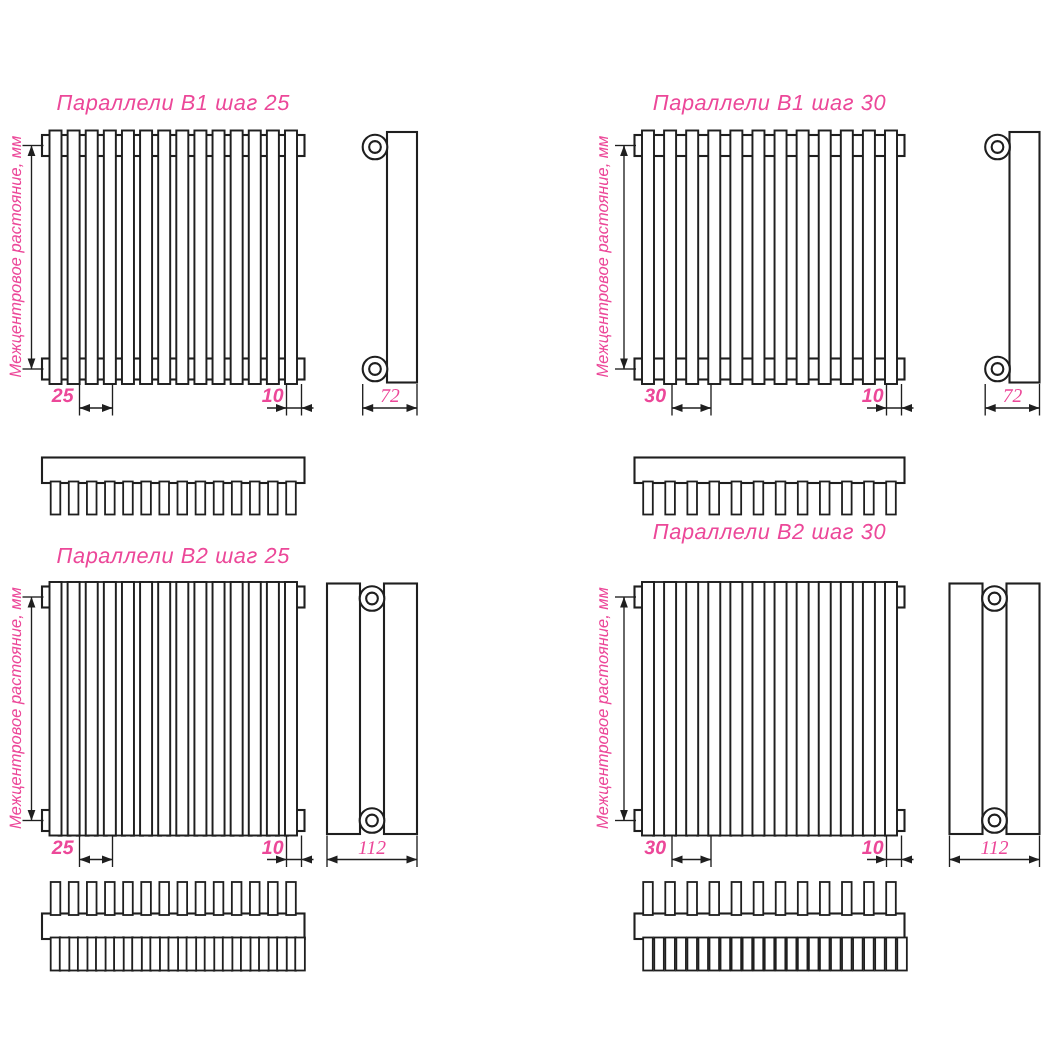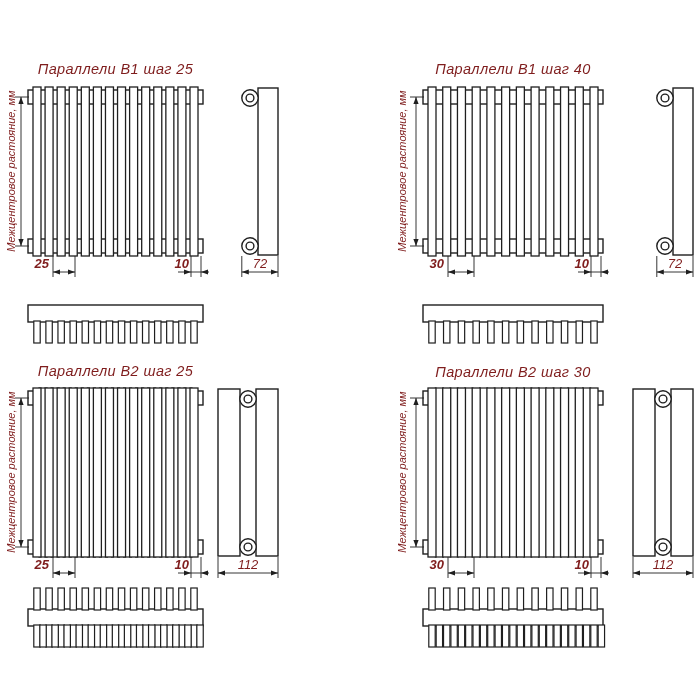--- a/index.html
+++ b/index.html
@@ -1,32 +1,32 @@
 <!DOCTYPE html>
 <html><head>
 <meta charset="utf-8">
 <style>
   html,body{margin:0;padding:0;background:#ffffff;}
   #stage{position:relative;width:700px;height:700px;background:#ffffff;overflow:hidden;
-         font-family:"Liberation Sans",sans-serif;color:#7f1d1d;}
+         font-family:"Liberation Sans",sans-serif;color:#ec4899;}
   .title{position:absolute;height:18px;text-align:center;
          font:italic 14.5px/18px "Liberation Sans",sans-serif;letter-spacing:.4px;white-space:nowrap;}
   .t0{left:28px;top:60px;width:175px;}
   .t1{left:423px;top:60px;width:180px;}
   .t2{left:28px;top:362px;width:175px;text-align:center;}
-  .t3{left:423px;top:363px;width:180px;}
+  .t3{left:423px;top:346px;width:180px;}
   .vlabel{position:absolute;width:190px;height:14px;text-align:center;white-space:nowrap;
           font:italic 11px/14px "Liberation Sans",sans-serif;transform:rotate(-90deg);}
   .v0{left:-84px;top:164px;}
   .v1{left:307px;top:164px;}
   .v2{left:-84px;top:465px;}
   .v3{left:307px;top:465px;}
   .dim{position:absolute;height:15px;font:italic 13px/15px "Liberation Sans",sans-serif;white-space:nowrap;}
   .dim.r{text-align:right;font-weight:bold;}
-  .dim.c{text-align:center;}
+  .dim.c{text-align:center;font-family:Liberation Serif, serif;}
   .s0{left:21px;top:256px;width:28px;}  .u0{left:163px;top:256px;width:26px;}  .d0{left:240px;top:256px;width:40px;}
   .s1{left:416px;top:256px;width:28px;} .u1{left:563px;top:256px;width:26px;} .d1{left:655px;top:256px;width:40px;}
   .s2{left:21px;top:557px;width:28px;}  .u2{left:163px;top:557px;width:26px;} .d2{left:228px;top:557px;width:40px;}
   .s3{left:416px;top:557px;width:28px;} .u3{left:563px;top:557px;width:26px;} .d3{left:643px;top:557px;width:40px;}
   svg{position:absolute;left:0;top:0;}
 </style>
 </head>
 <body>
 
 <div id="stage">
@@ -361,21 +361,21 @@
           <line x1="424" y1="398" x2="410" y2="398" stroke="#1f1f1f" stroke-width="0.9"></line>
           <line x1="424" y1="547" x2="410" y2="547" stroke="#1f1f1f" stroke-width="0.9"></line>
           <line x1="416" y1="398" x2="416" y2="547" stroke="#1f1f1f" stroke-width="0.9"></line>
           <polygon points="416,398 413.4,405 418.6,405" fill="#1f1f1f"></polygon>
           <polygon points="416,547 413.4,540 418.6,540" fill="#1f1f1f"></polygon>
         </g>
       </g>
     </svg>
 
   <div class="title t0">Параллели В1 шаг 25</div>
-  <div class="title t1">Параллели В1 шаг 40</div>
+  <div class="title t1">Параллели В1 шаг 30</div>
   <div class="title t2">Параллели В2 шаг 25</div>
   <div class="title t3">Параллели В2 шаг 30</div>
 
   <div class="vlabel v0">Межцентровое растояние, мм</div>
   <div class="vlabel v1">Межцентровое растояние, мм</div>
   <div class="vlabel v2">Межцентровое растояние, мм</div>
   <div class="vlabel v3">Межцентровое растояние, мм</div>
 
   <div class="dim r s0">25</div>
   <div class="dim r u0">10</div>

